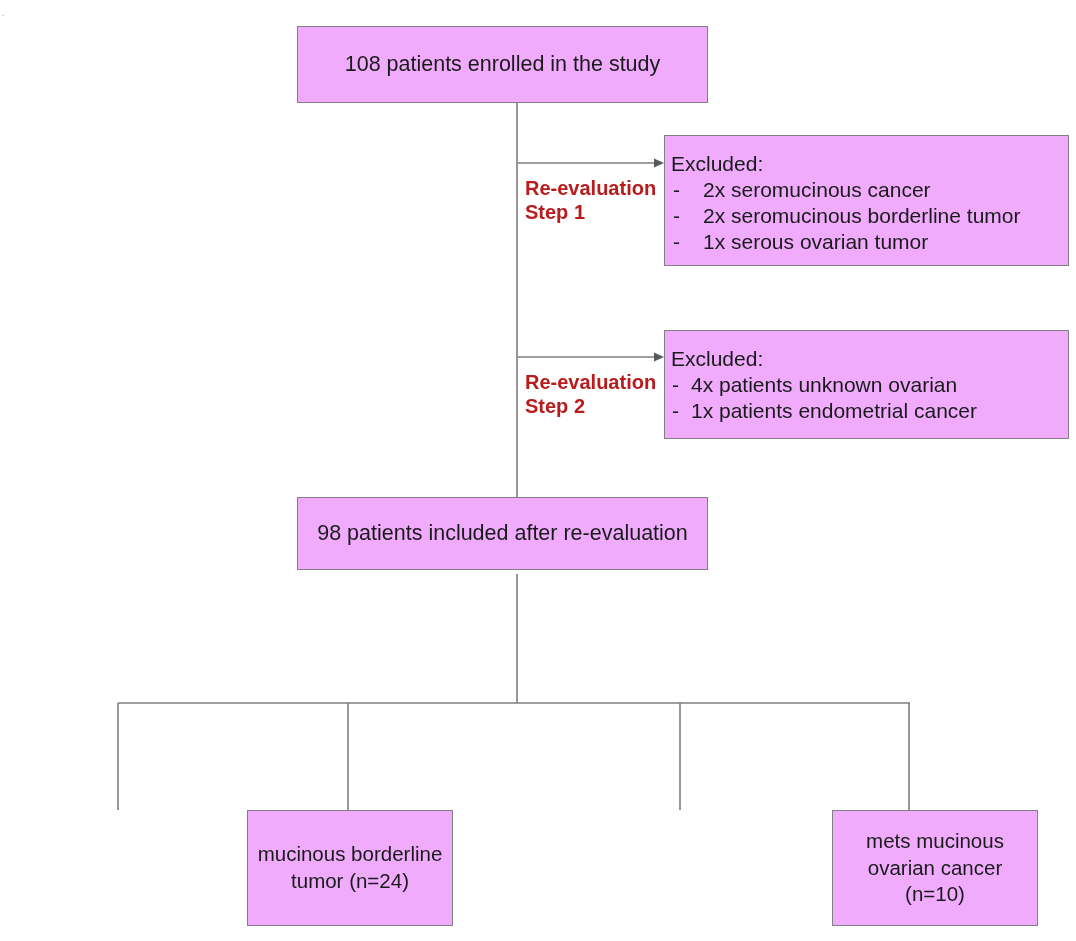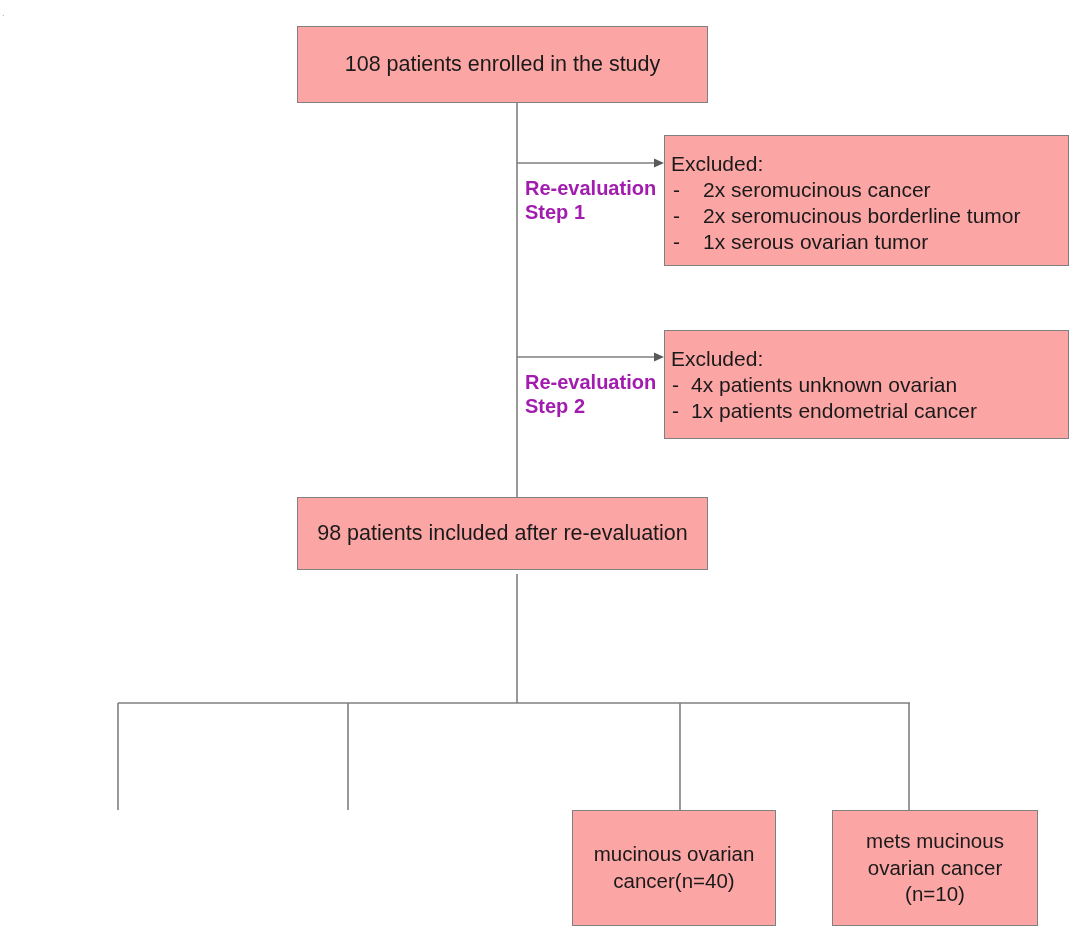--- a/index.html
+++ b/index.html
@@ -23,21 +23,21 @@
     left: 0;
     top: 0;
     width: 1076px;
     height: 941px;
     pointer-events: none;
   }
   .node {
     position: absolute;
     box-sizing: border-box;
     border: 1.4px solid #808080;
-    background: #fca5a5;
+    background: #f0abfc;
     display: flex;
     align-items: center;
     overflow: hidden;
   }
   .node-centered {
     justify-content: center;
     text-align: center;
   }
   .node-text {
     font-size: 21px;
@@ -102,21 +102,21 @@
     color: #1a1a1a;
   }
   .excl-1 .excl-bullet { margin-left: 2px; width: 30px; }
   .excl-2 .excl-bullet { margin-left: 1px; width: 19px; }
   
   .step-label {
     position: absolute;
     font-weight: bold;
     font-size: 20px;
     line-height: 1.22;
-    color: #a21caf;
+    color: #b91c1c;
     white-space: pre-line;
     text-align: left;
   }
   #label-step-1 {
     left: 525px;
     top: 176px;
     width: 140px;
   }
   #label-step-2 {
     left: 525px;
@@ -236,25 +236,25 @@
         </li>
       </ul>
     </div>
   </div>
 
   <div class="node node-centered" id="node-included">
     <span class="node-text">98 patients included after re-evaluation</span>
   </div>
 
 
-
-  <div class="node leaf" id="node-leaf-2">
-    <span class="node-text">mucinous ovarian
-cancer(n=40)</span>
-  </div>
+  <div class="node leaf" id="node-leaf-1">
+    <span class="node-text">mucinous borderline
+tumor (n=24)</span>
+  </div>
+
 
   <div class="node leaf" id="node-leaf-3">
     <span class="node-text">mets mucinous
 ovarian cancer
 (n=10)</span>
   </div>
 
 </div>
 
 </body></html>

